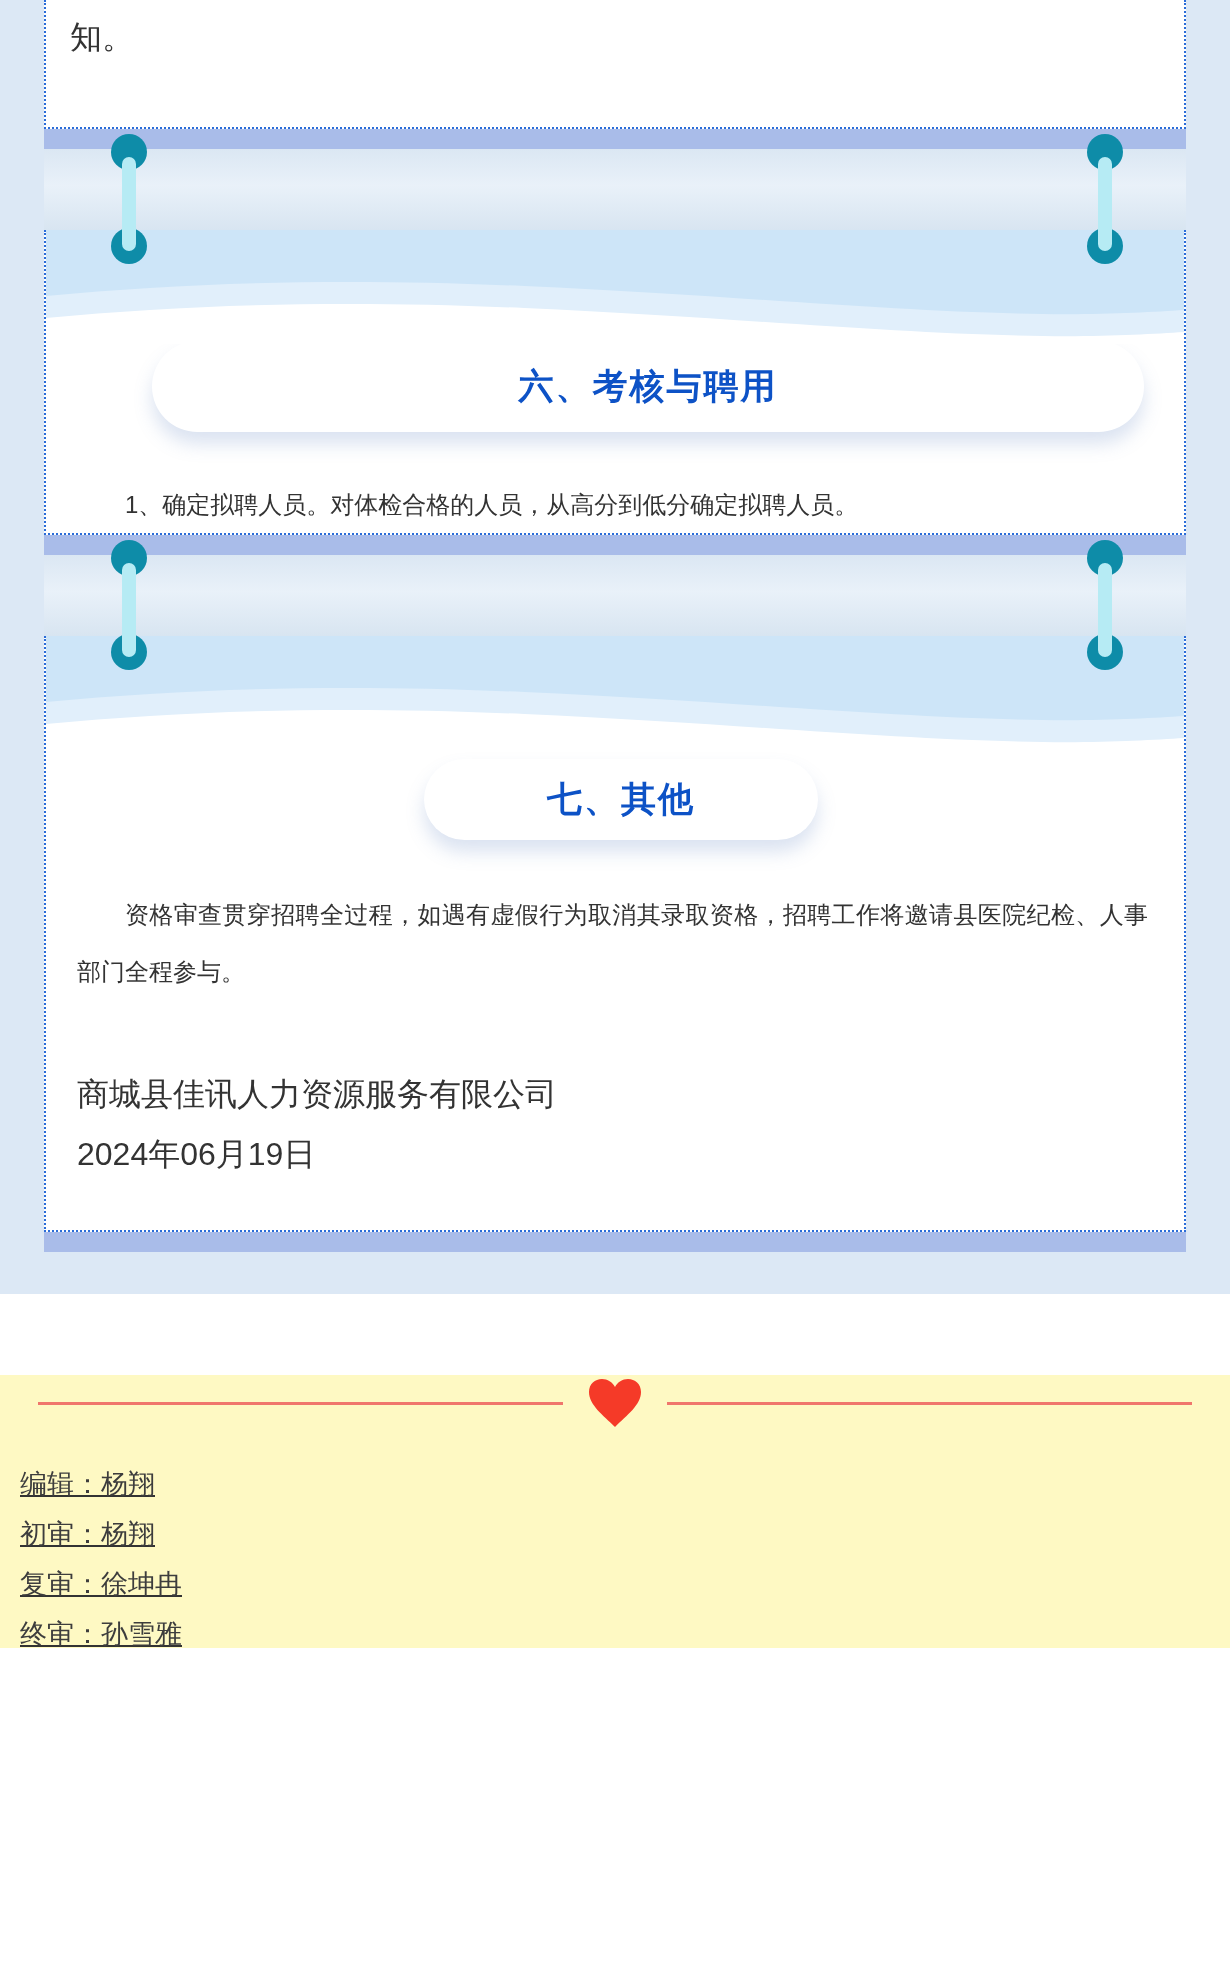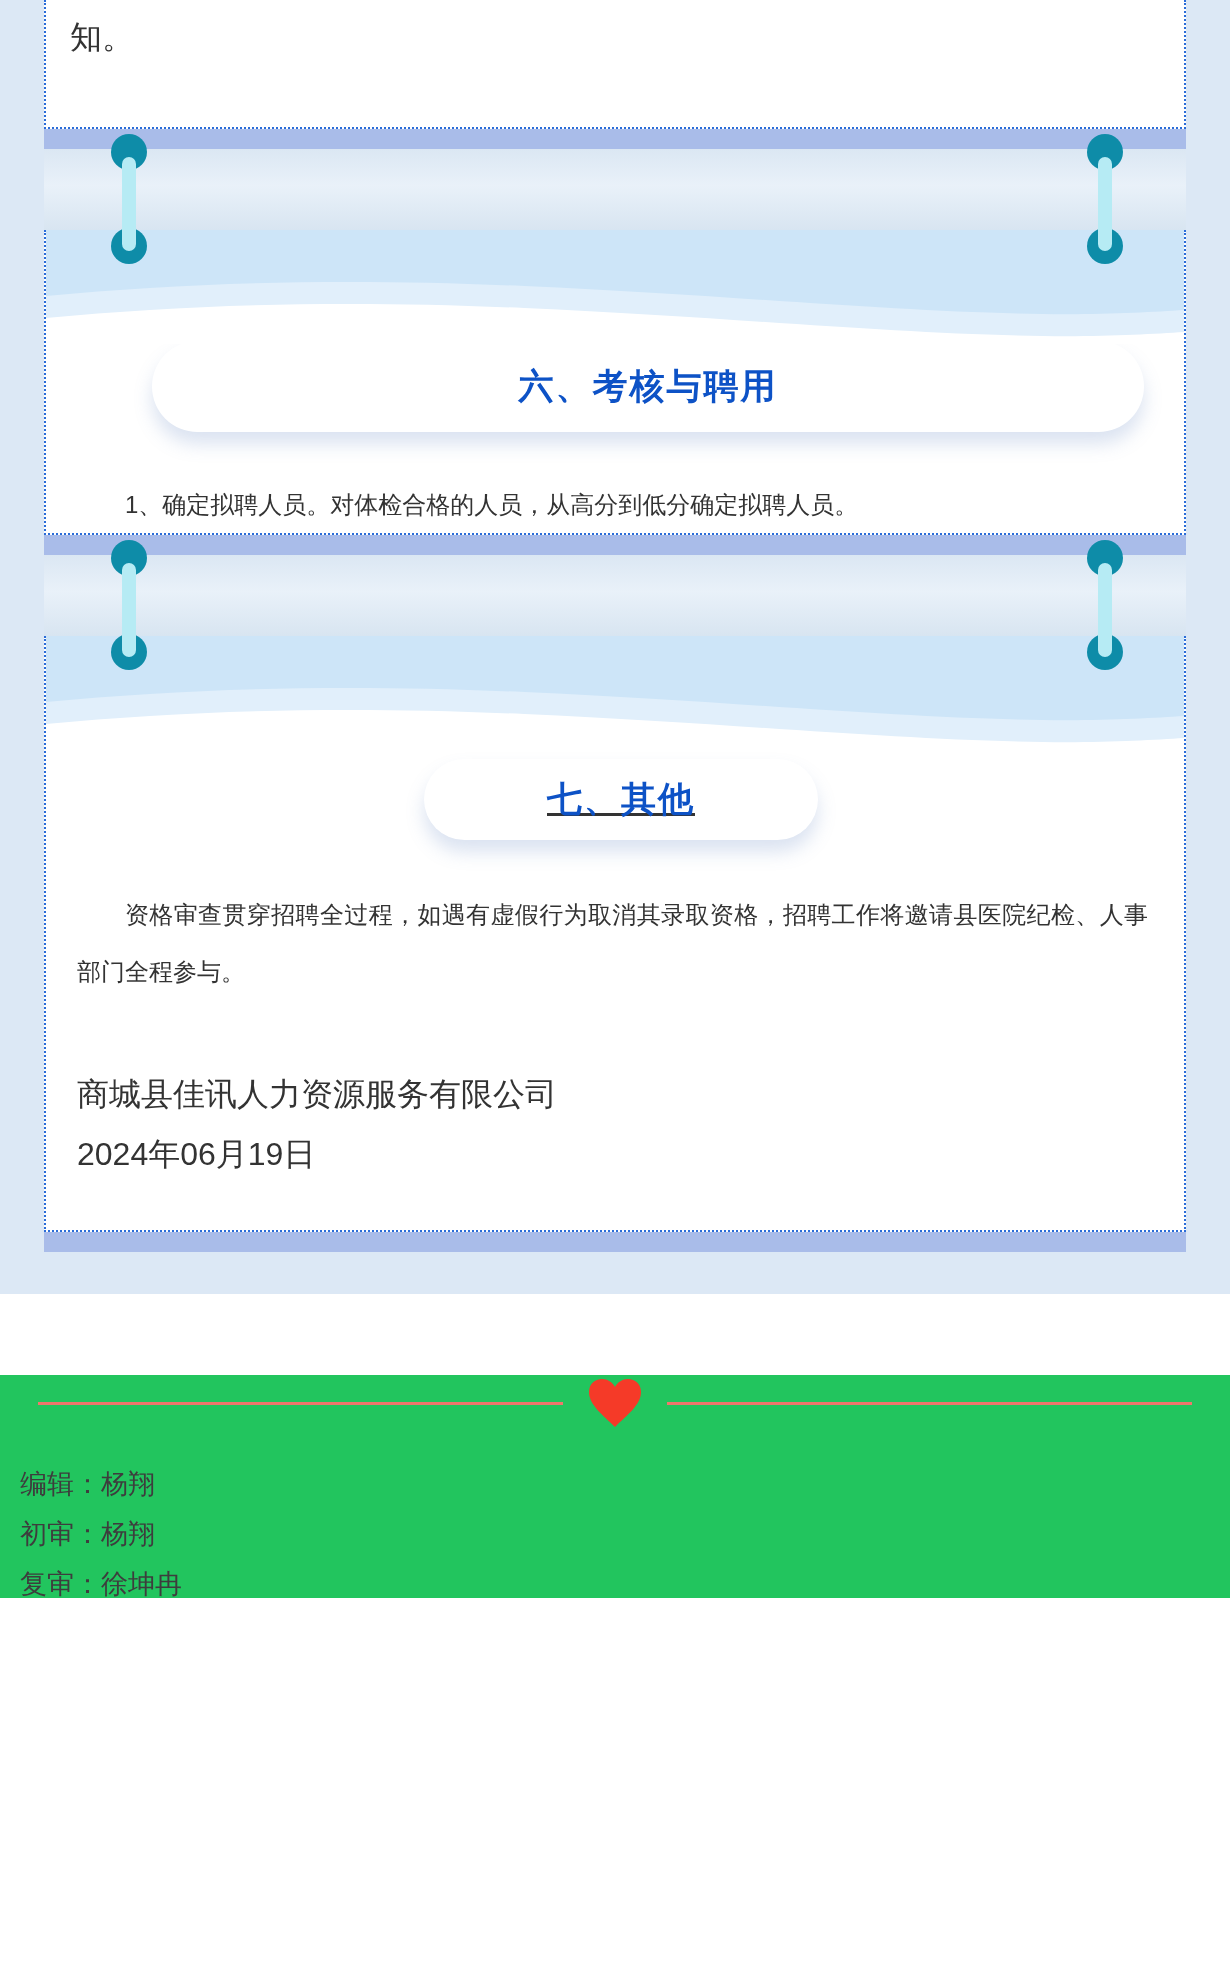--- a/index.html
+++ b/index.html
@@ -37,33 +37,33 @@
   .ring .bar   { position:absolute; top:8px; left:11px; width:14px; height:94px; border-radius:8px; background:#b6ebf4; }
 
   .wave { display:block; width:100%; height:114px; }
 
   .pill {
     background:#ffffff; border-radius:48px;
     box-shadow:0 12px 18px rgba(110,145,200,0.25);
     display:flex; align-items:center; justify-content:center;
   }
   .pill-1 { width:992px; height:91px; margin:-3px 0 0 106px;text-align:right; }
-  .pill-2 { width:394px; height:81px; margin:9px 0 0 378px;text-decoration:underline; }
+  .pill-2 { width:394px; height:81px; margin:9px 0 0 378px; }
   .pill-title { font-size:35px; font-weight:bold; color:#0d52c6; letter-spacing:2px; }
 
   .card-body { padding:0 36px 0 31px; }
   .para { font-size:24px; line-height:57px; text-align:justify; text-indent:2em; margin:0; }
   .para-a1 { margin-top:44px; }
   .para-a2 { margin-top:39px; padding-bottom:50px; }
   .para-b1 { margin-top:46px; }
 
   .sign-block { margin-top:64px; padding-bottom:46px; text-align:left; font-size:32px; line-height:60px; }
 
   
-  .white-footer { background:#22c55e; }
+  .white-footer { background:#fef9c3;text-decoration:underline; }
   .divider { display:flex; align-items:center; margin:81px 38px 0 38px; height:56px; }
   .divider .line { flex:1; height:3px; background:#f0766c; }
   .divider .heart { width:56px; height:52px; margin:0 24px; flex:none; }
 
   .credits { margin:40px 0 0 20px; font-size:27px; line-height:27px; color:#3d3d3d; }
   .credit-line { margin-bottom:23px; }
 </style>
 </head>
 <body>
 
@@ -143,16 +143,17 @@
       <div class="line"></div>
       <svg class="heart" viewBox="0 0 56 52" aria-hidden="true">
         <path fill="#f53a28" d="M28 50 C16 38 2 28 2 15 C2 7 8 2 15 2 C20.5 2 25.5 5 28 10 C30.5 5 35.5 2 41 2 C48 2 54 7 54 15 C54 28 40 38 28 50 Z"></path>
       </svg>
       <div class="line"></div>
     </div>
     <div class="credits">
       <div class="credit-line">编辑：杨翔</div>
       <div class="credit-line">初审：杨翔</div>
       <div class="credit-line">复审：徐坤冉</div>
+      <div class="credit-line">终审：孙雪雅</div>
     </div>
   </div>
 
 </div>
 
 </body></html>

